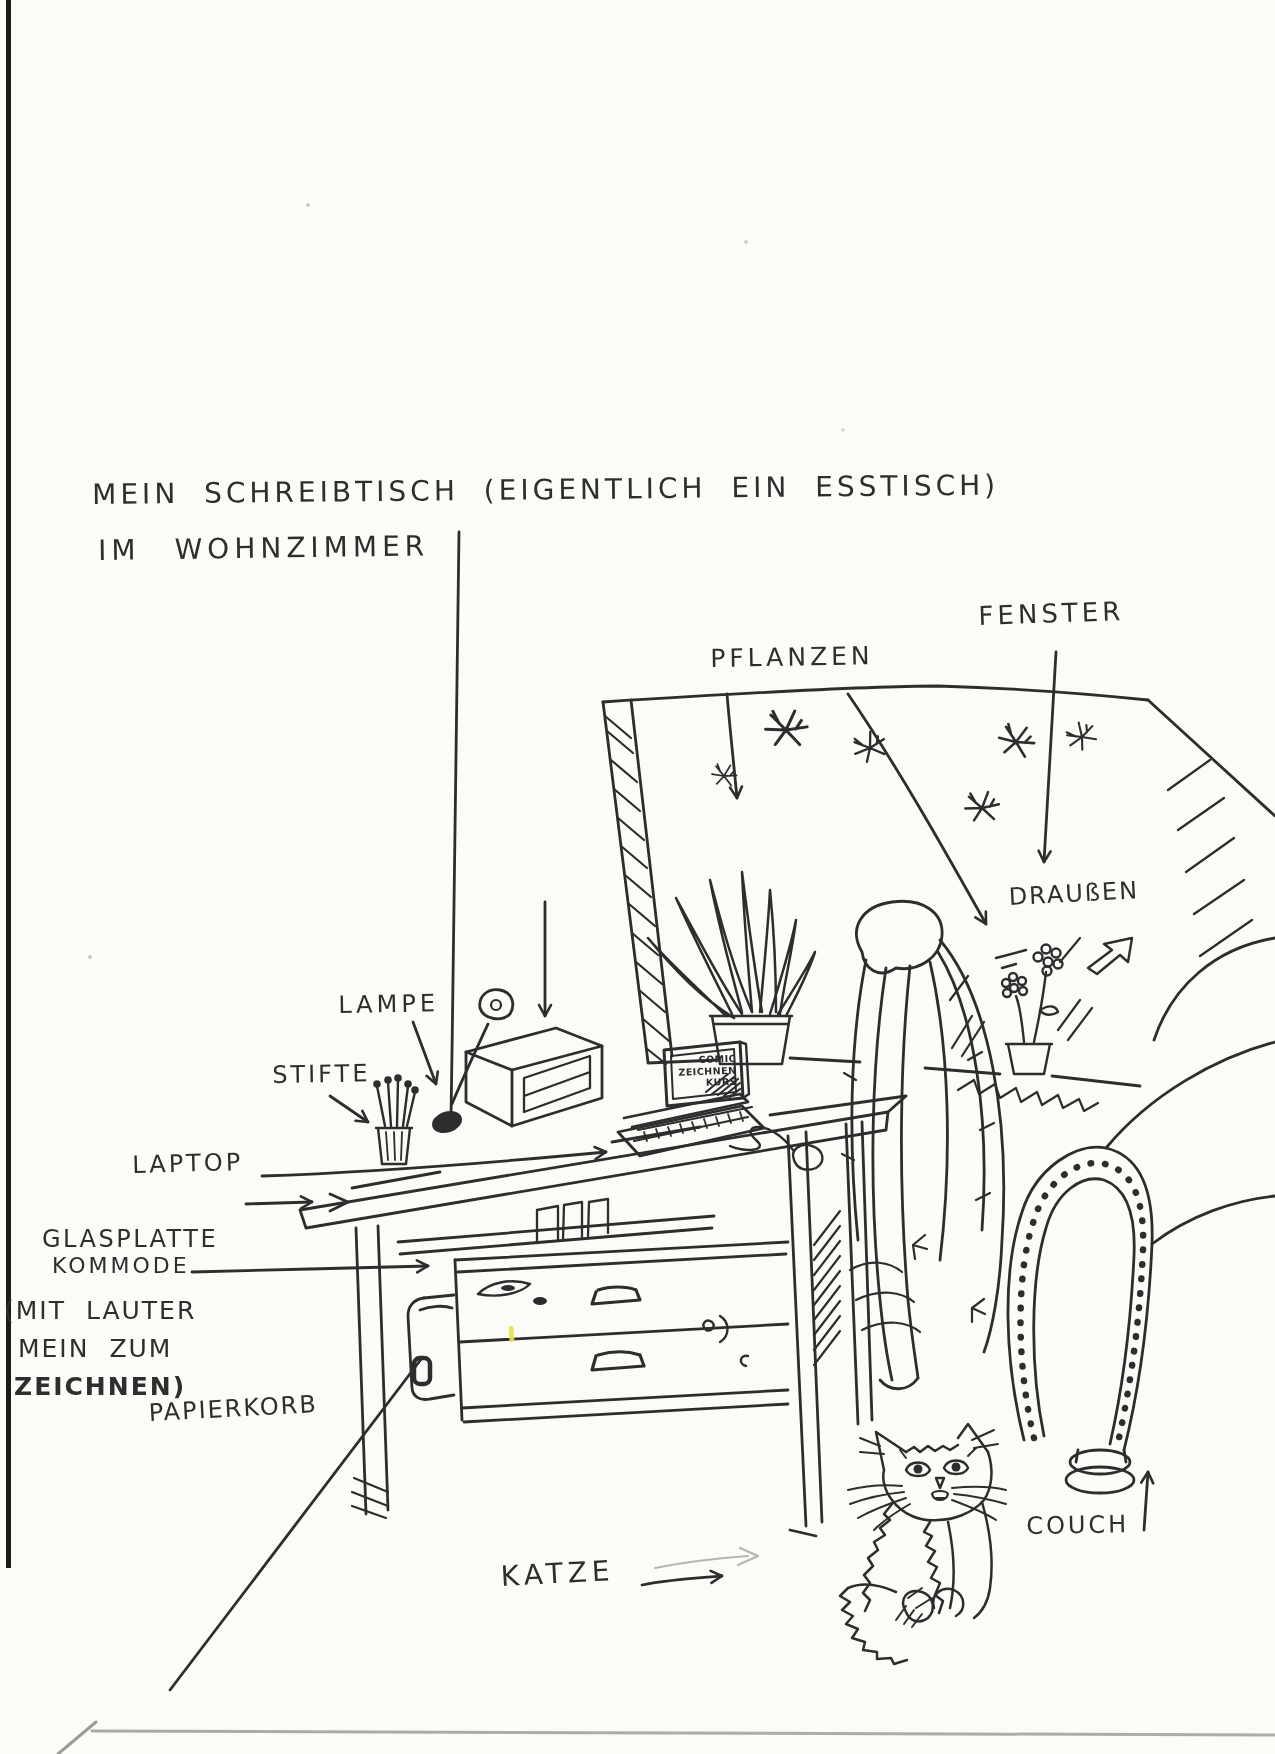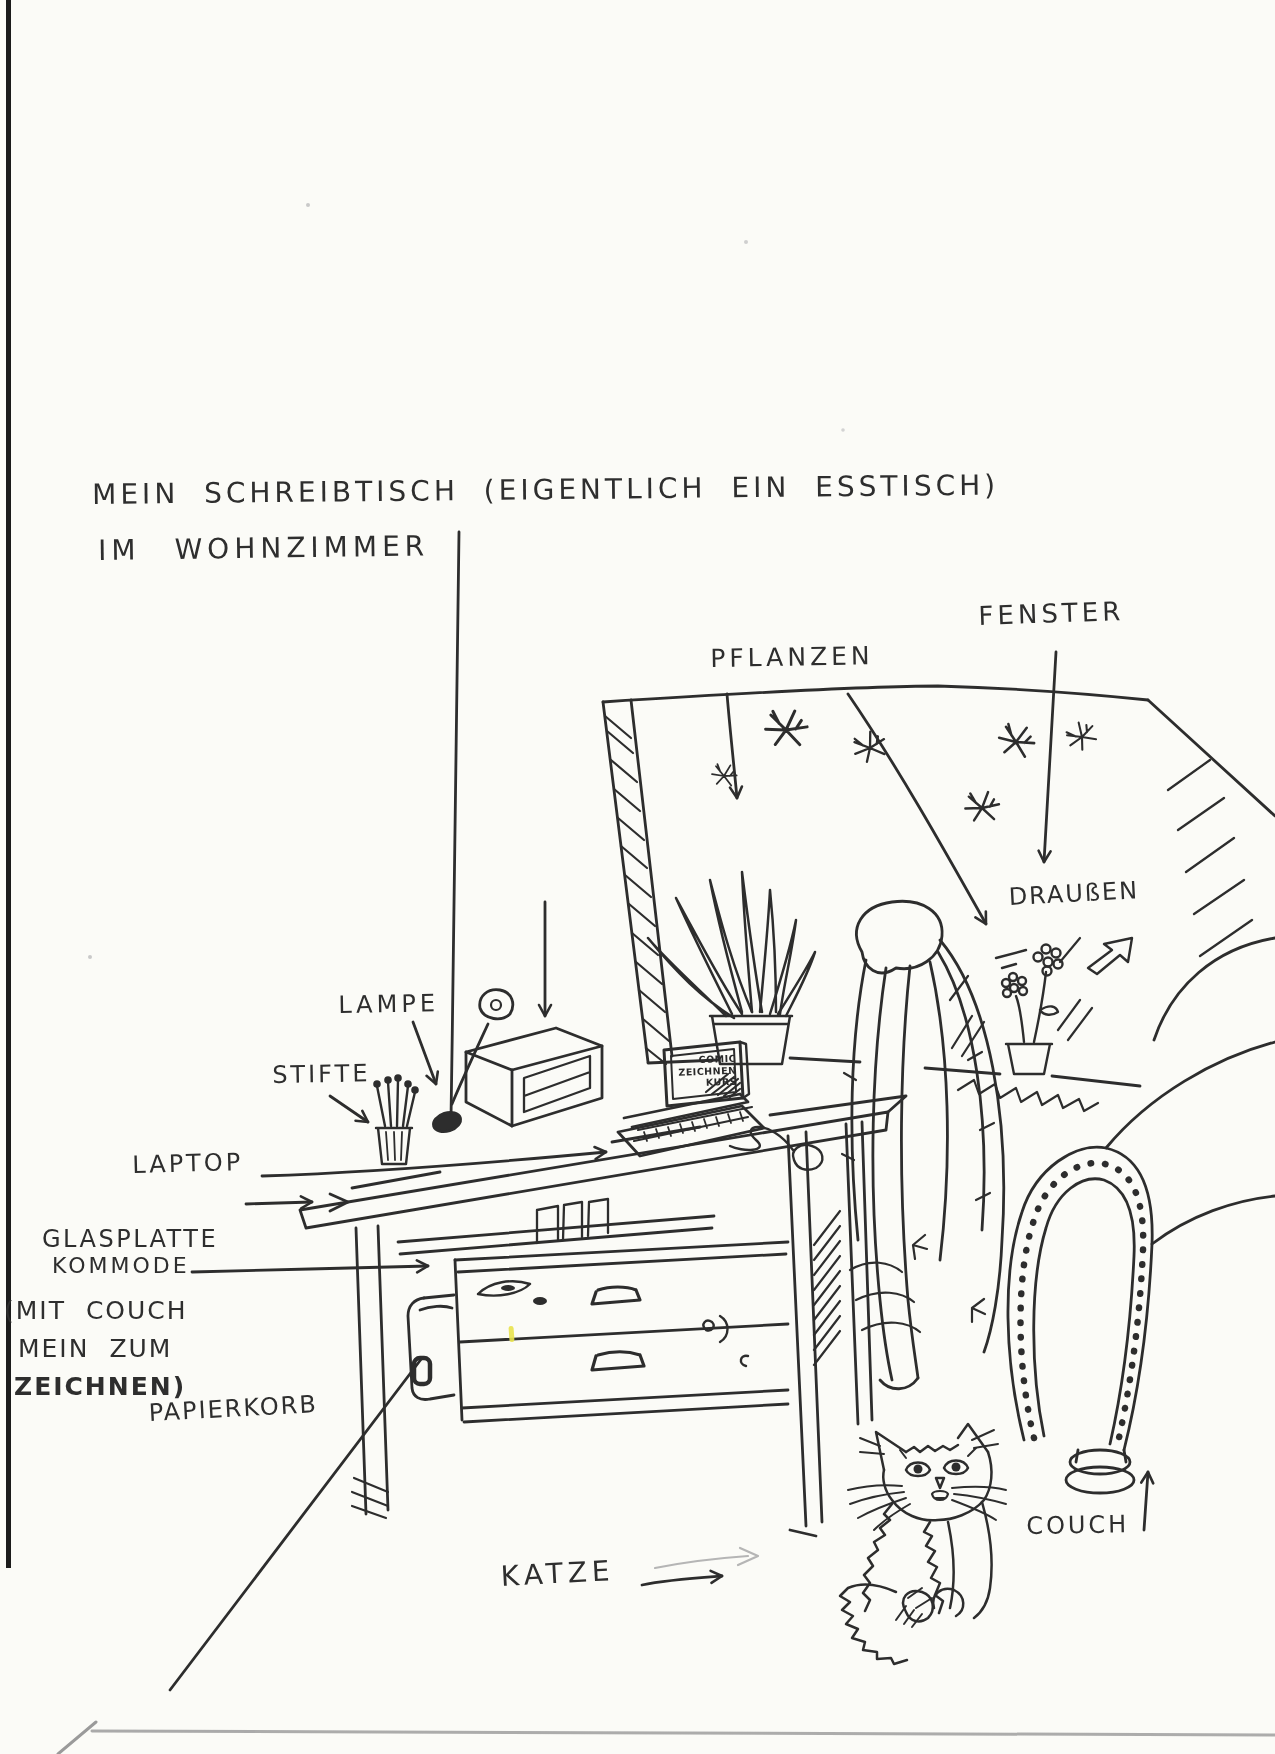--- a/index.html
+++ b/index.html
@@ -310,21 +310,21 @@
   <div class="hw title1">MEIN SCHREIBTISCH (EIGENTLICH EIN ESSTISCH)</div>
   <div class="hw title2">IM WOHNZIMMER</div>
   <div class="hw l-fenster">FENSTER</div>
   <div class="hw l-pflanzen">PFLANZEN</div>
   <div class="hw l-draussen">DRAUßEN</div>
   <div class="hw l-lampe">LAMPE</div>
   <div class="hw l-stifte">STIFTE</div>
   <div class="hw l-laptop">LAPTOP</div>
   <div class="hw l-glasplatte">GLASPLATTE</div>
   <div class="hw l-kommode">KOMMODE</div>
-  <div class="hw l-note1">(MIT COUCH</div>
+  <div class="hw l-note1">(MIT LAUTER</div>
   <div class="hw l-note2">MEIN ZUM</div>
   <div class="hw l-note3">ZEICHNEN)</div>
   <div class="hw l-papierkorb">PAPIERKORB</div>
   <div class="hw l-katze">KATZE</div>
   <div class="hw l-couch">COUCH</div>
 
   <div class="hw sign-text">
     <div>COMIC</div>
     <div>ZEICHNEN</div>
     <div>KURS</div>

